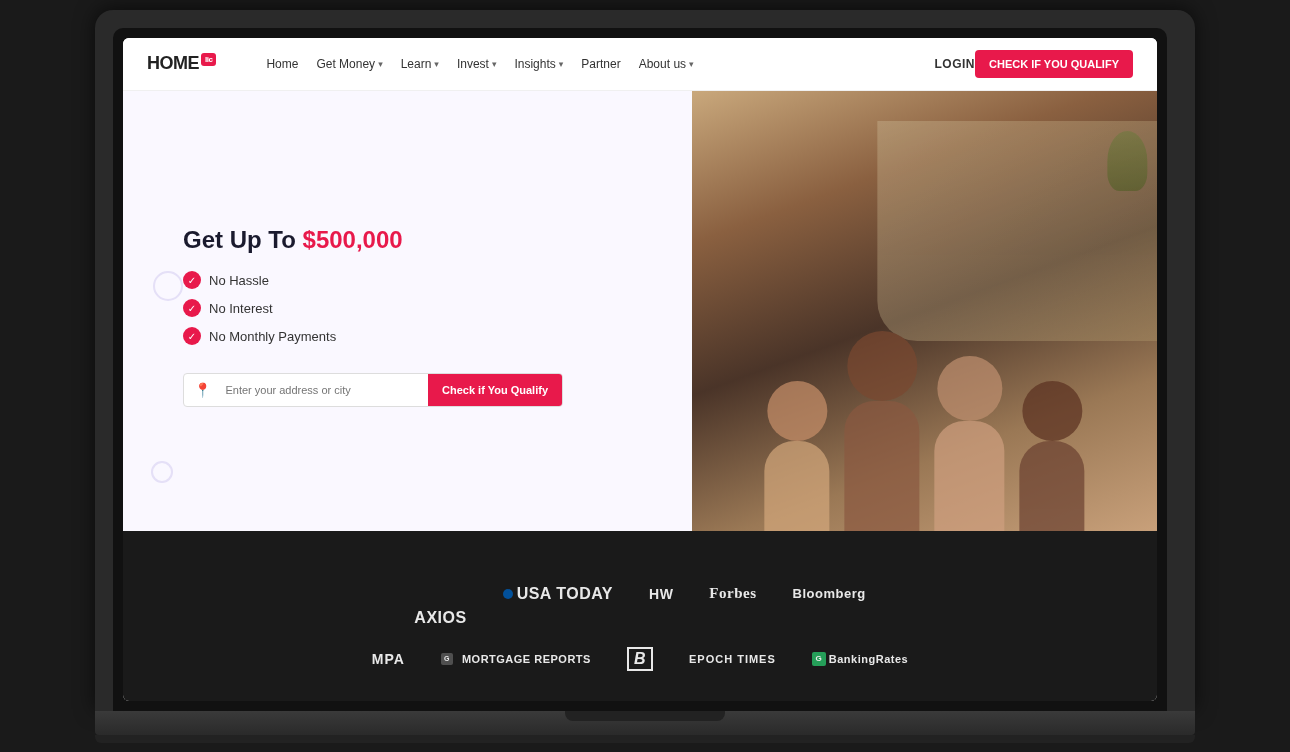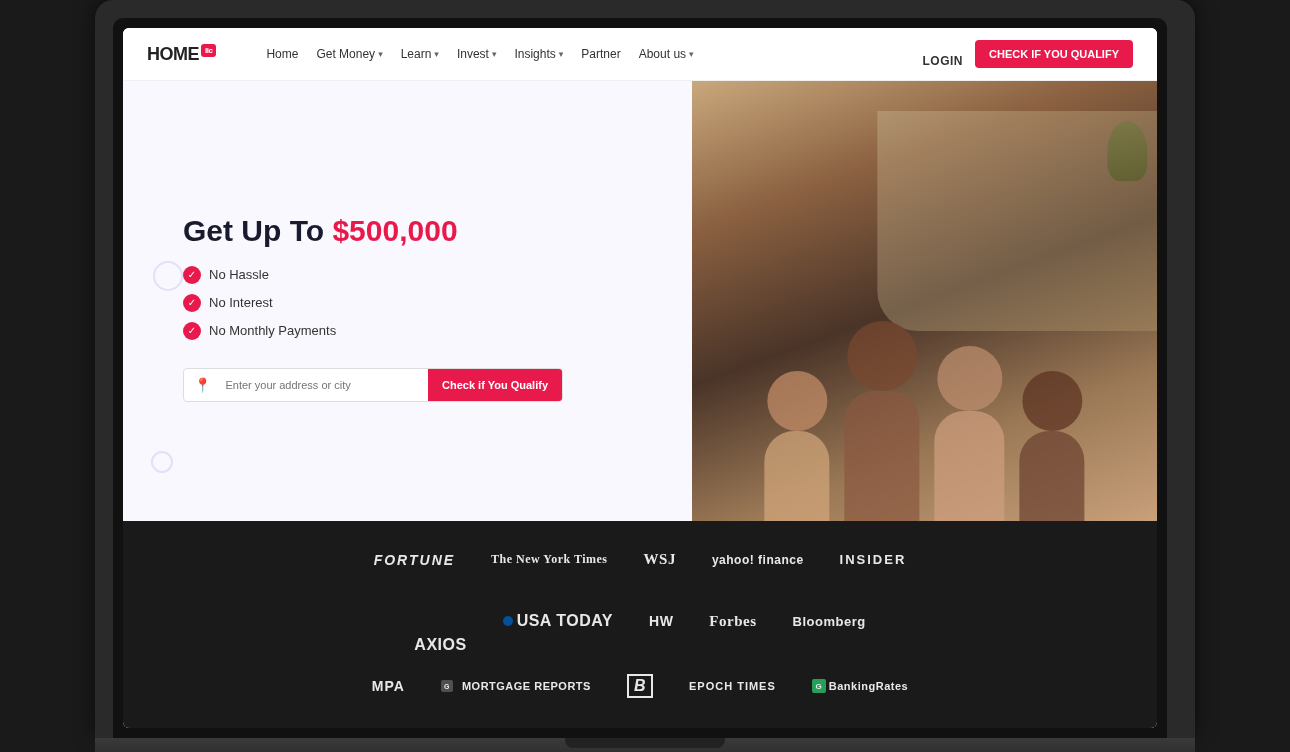--- a/index.html
+++ b/index.html
@@ -107,22 +107,22 @@
       gap: 3px;
       cursor: pointer;
       white-space: nowrap;
     }
     .nav-link .chevron {
       font-size: 9px;
       color: #666;
     }
     .nav-actions {
       display: flex;
-      align-items: flex-end;
-      gap: 12px;
+      align-items: center;
+      gap: 0;
     }
     .btn-login {
       font-size: 12px;
       font-weight: 600;
       color: #333;
       cursor: pointer;
       letter-spacing: 0.5px;
     }
     .btn-qualify {
       background: #e8194b;
@@ -144,21 +144,21 @@
     .hero-left {
       flex: 0 0 55%;
       background: #faf8ff;
       padding: 60px 50px 50px 60px;
       display: flex;
       flex-direction: column;
       justify-content: center;
       position: relative;
     }
     .hero-title {
-      font-size: 30px;
+      font-size: 24px;
       font-weight: 700;
       color: #1a1a2e;
       line-height: 1.3;
       margin-bottom: 16px;
     }
     .hero-title .amount {
       color: #e8194b;
       font-weight: 800;
     }
     .features {
@@ -390,27 +390,20 @@
                       <div style="width:65px;height:120px;background:#6a4030;border-radius:30px 30px 0 0;"></div>
                     </div>
                   </div>
                 </div>
               </div>
             </div>
           </section>
 
           <section class="media-section">
             <div class="media-row">
-              <span class="media-logo fortune">FORTUNE</span>
-              <span class="media-logo nyt">The New York Times</span>
-              <span class="media-logo wsj">WSJ</span>
-              <span class="media-logo yahoo">yahoo! finance</span>
-              <span class="media-logo insider">INSIDER</span>
-            </div>
-            <div class="media-row">
               <span class="media-logo axios">AXIOS</span>
               <span class="media-logo usatoday">
                 <span class="usa-dot"></span>
                 <span>USA TODAY</span>
               </span>
               <span class="media-logo hw">HW</span>
               <span class="media-logo forbes">Forbes</span>
               <span class="media-logo bloomberg">Bloomberg</span>
             </div>
             <div class="media-row">

